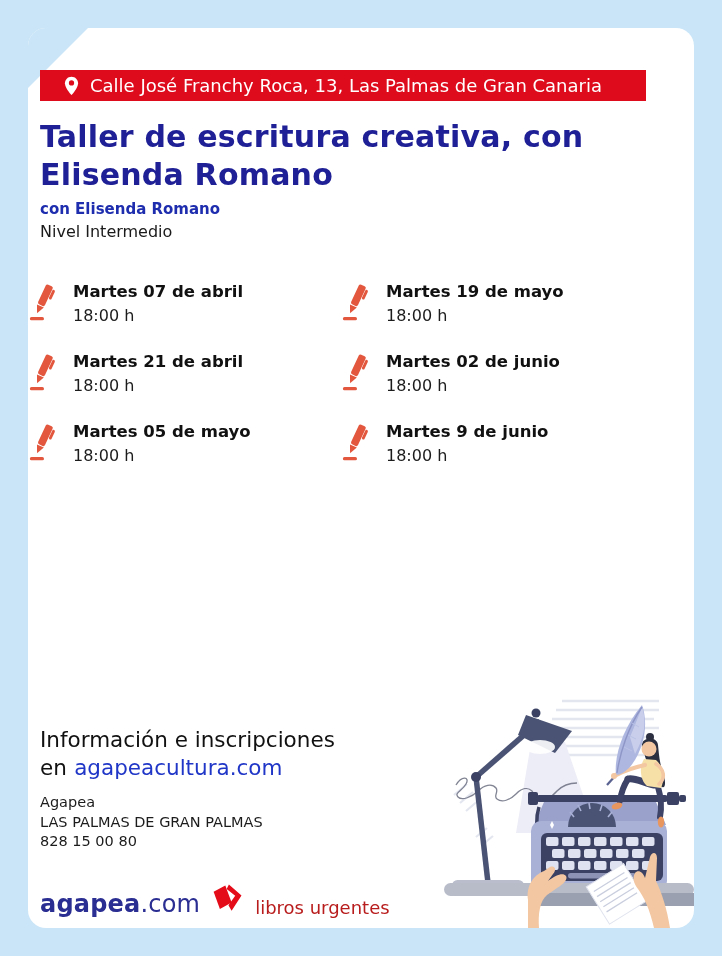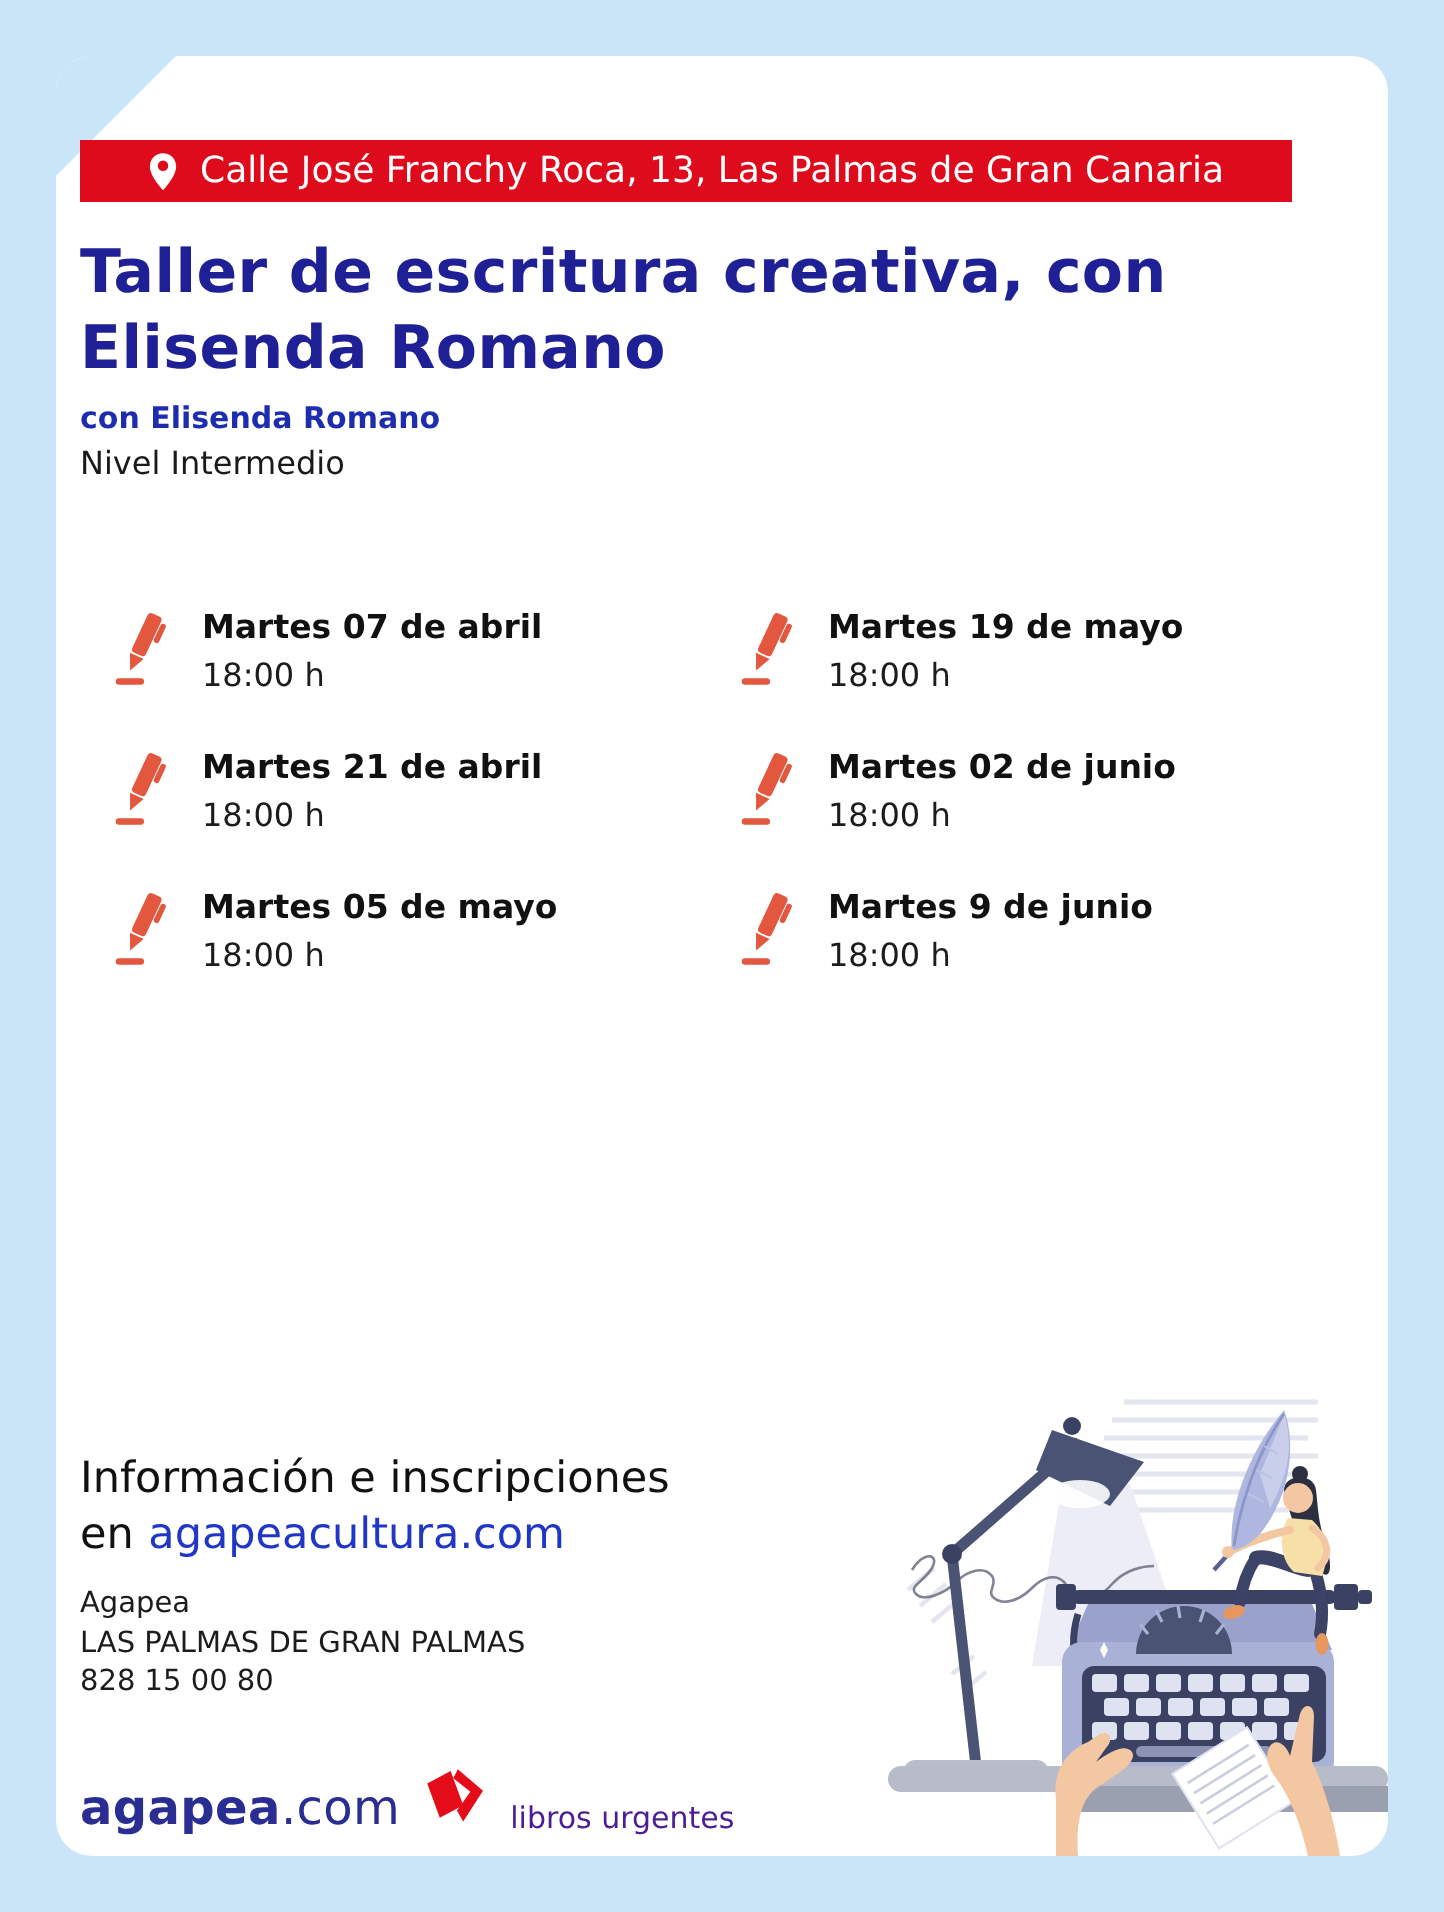--- a/index.html
+++ b/index.html
@@ -13,39 +13,39 @@
     position:absolute; left:28px; top:28px; width:666px; height:900px;
     background:#ffffff; border-radius:18px; overflow:hidden;
   }
   .corner-cut {
     position:absolute; left:0; top:0; width:60px; height:60px;
     background:#c9e5f7; clip-path:polygon(0 0,100% 0,0 100%);
   }
   .banner {
     position:absolute; left:12px; top:42px; width:606px; height:31px;
     background:#dd0b1c; color:#ffffff; display:flex; align-items:center;
-    gap:11px; padding-left:34px; font-size:18px;
+    gap:11px; padding-left:24px; font-size:18px;
   }
   .banner svg { display:block; }
   .title {
     position:absolute; left:12px; top:90px; width:600px;
     color:#1f2096; font-size:30px; font-weight:bold; line-height:38px;
     letter-spacing:0.2px;
   }
   .instructor {
     position:absolute; left:12px; top:172px;
     color:#1d2dae; font-size:15px; font-weight:bold;
   }
   .level {
     position:absolute; left:12px; top:194px;
     color:#1a1a1a; font-size:16px;
   }
   .sessions {
-    position:absolute; left:28px; top:253px; width:630px;
-    display:grid; grid-template-columns:313px 313px; row-gap:26px;margin-top:22px;
+    position:absolute; left:0; top:253px; width:630px;
+    display:grid; grid-template-columns:313px 313px; row-gap:26px;
   }
   .session { display:flex; gap:13px; align-items:flex-start; }
   .session .pen { flex:0 0 auto; margin-top:1px; }
   .session .d { font-size:16.5px; font-weight:bold; color:#111; line-height:21px; }
   .session .t { font-size:16px; color:#1c1c1c; margin-top:4px; }
   .info {
     position:absolute; left:12px; top:698px;
     font-size:21.5px; color:#111; line-height:28px;
   }
   .info .pfx { margin-right:0.34em; }
@@ -54,21 +54,21 @@
     position:absolute; left:12px; top:765px;
     font-size:14.5px; color:#1c1c1c; line-height:19.5px;
   }
   .logo-row {
     position:absolute; left:12px; top:852px;
     display:flex; align-items:flex-end;
   }
   .brand { font-size:24px; color:#2a2d92; letter-spacing:0.2px; }
   .brand b { font-weight:bold; }
   .logo-book { margin:0 9px 0 10px; }
-  .tagline { font-size:15px; color:#4c1d95; }
+  .tagline { font-size:18px; color:#b91c1c; }
   .illustration { position:absolute; right:0; bottom:0; width:250px; height:243px; }
 </style>
 </head>
 <body>
 
 <div class="card">
   <div class="corner-cut"></div>
 
   <div class="banner">
     <svg width="15" height="20" viewBox="0 0 24 32">

